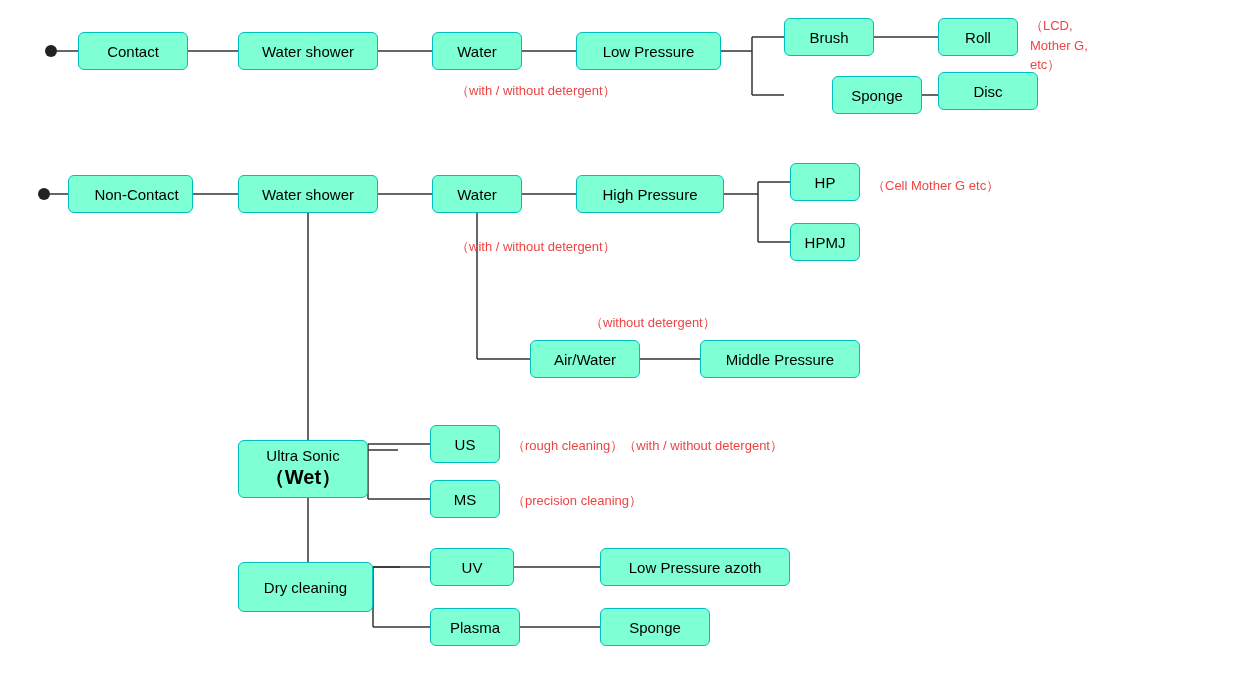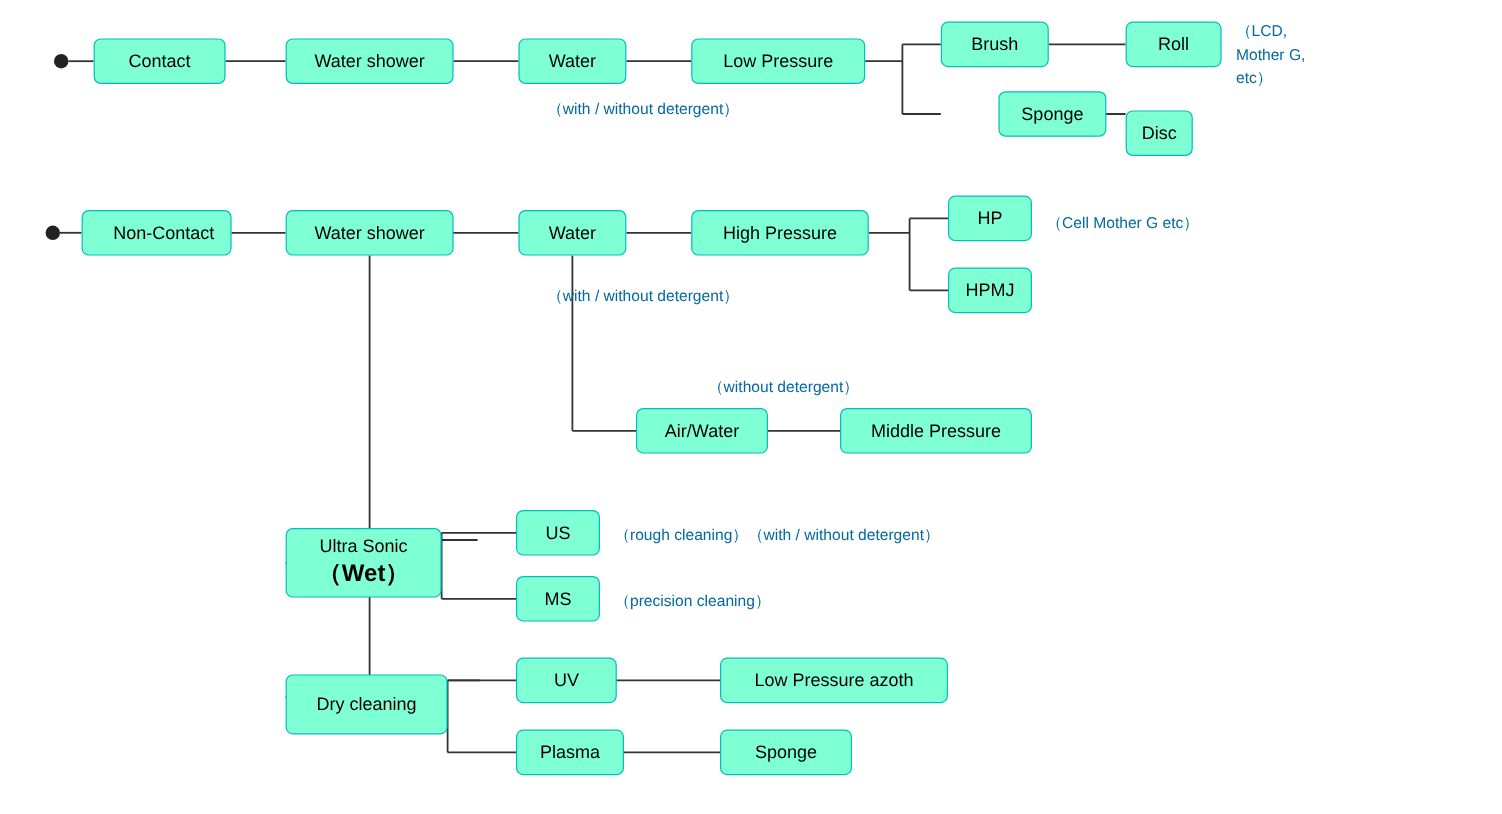--- a/index.html
+++ b/index.html
@@ -25,21 +25,21 @@
       align-items: center;
       justify-content: center;
       text-align: center;
       font-size: 15px;
       color: #000;
       padding: 4px 8px;
     }
     .label {
       position: absolute;
       font-size: 13px;
-      color: #0369a1;
+      color: #ef4444;
       white-space: nowrap;
     }
     svg.lines {
       position: absolute;
       top: 0; left: 0;
       width: 1252px;
       height: 678px;
       pointer-events: none;
     }
     svg.lines line, svg.lines polyline, svg.lines path {
@@ -135,21 +135,21 @@
   </div>
   <div class="node" style="left:784px; top:18px; width:90px; height:38px;">
     <span>Brush</span>
   </div>
   <div class="node" style="left:784px; top:76px; width:90px; height:38px;margin-left:48px;">
     <span>Sponge</span>
   </div>
   <div class="node" style="left:938px; top:18px; width:80px; height:38px;">
     <span>Roll</span>
   </div>
-  <div class="node" style="left:938px; top:92px; width:56px; height:38px;">
+  <div class="node" style="left:938px; top:72px; width:100px; height:38px;">
     <span>Disc</span>
   </div>
 
   <div class="label" style="left:1030px; top:16px; line-height:1.5;">（LCD,<br>Mother G,<br>etc）</div>
 
   <div class="label" style="left:456px; top:82px;">（with / without detergent）</div>
 
   <div class="node" style="left:68px; top:175px; width:125px; height:38px;padding-left:20px;">
     <span>Non-Contact</span>
   </div>

